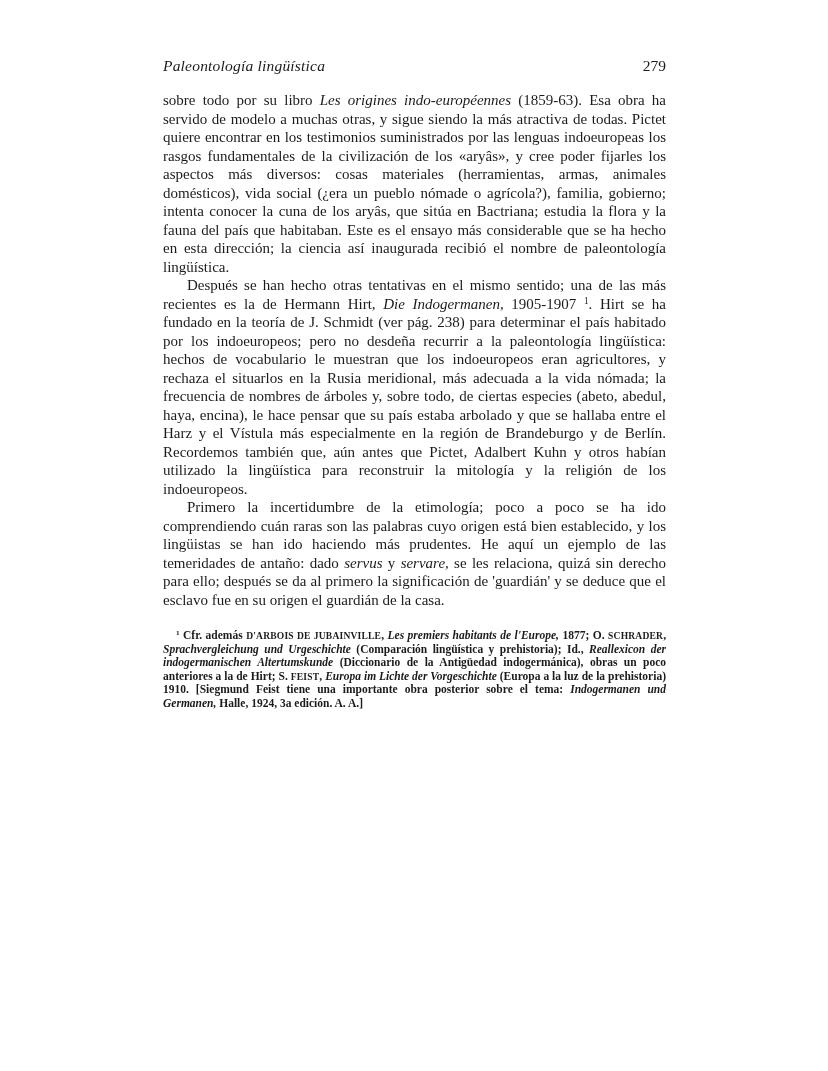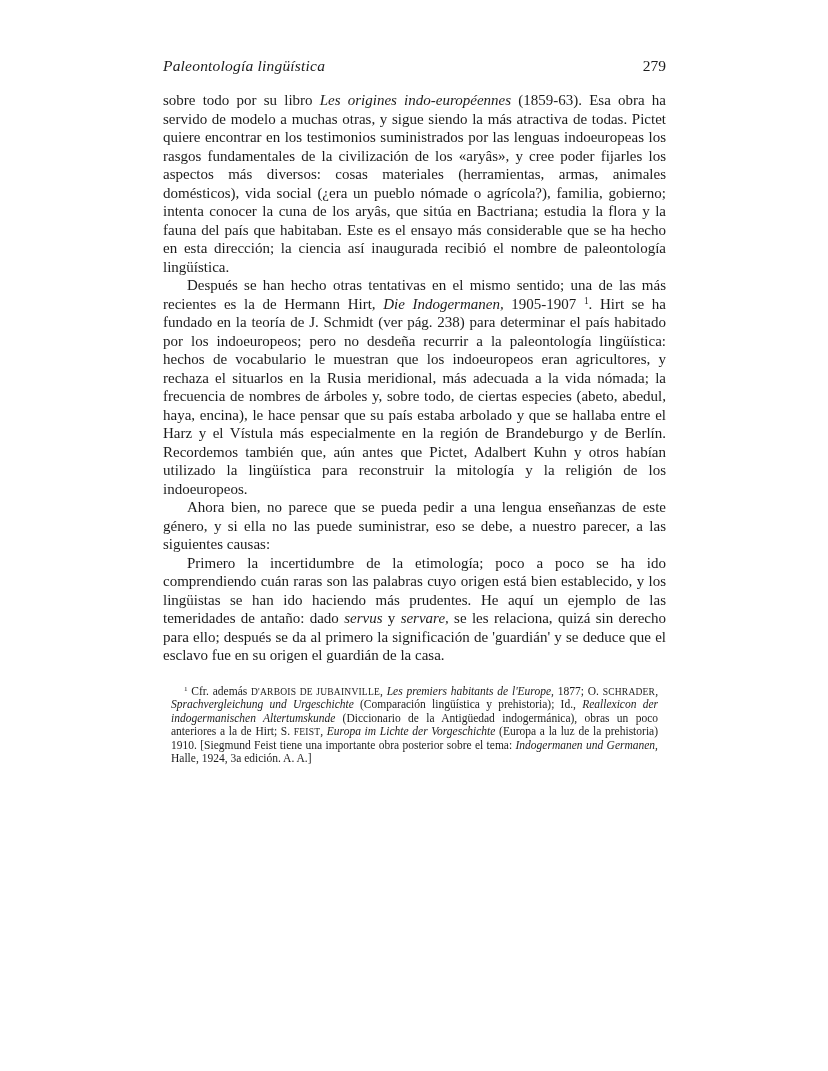--- a/index.html
+++ b/index.html
@@ -50,22 +50,23 @@
     .footnote {
       margin-top: 20px;
       font-size: 11.5px;
       line-height: 13.6px;
       text-align: justify;
       text-justify: inter-word;
       hyphens: auto;
       -webkit-hyphens: auto;
     }
     .footnote p {
-      margin: 8px;
+      margin: 0;
       text-indent: 13px;
+      font-weight: bold;
     }
     .it {
       font-style: italic;
     }
     .sc {
       font-size: 0.83em;
       letter-spacing: 0.2px;
     }
     sup {
       font-size: 0.62em;
@@ -80,20 +81,19 @@
 
 <div class="page">
   <div class="running-header">
     <span class="header-title">Paleontología lingüística</span>
     <span class="page-number">279</span>
   </div>
 
   <div class="body-text">
       <p><span>sobre todo por su libro </span><span class="it">Les origines indo-européennes</span><span> (1859-63). Esa obra ha servido de modelo a muchas otras, y sigue siendo la más atractiva de todas. Pictet quiere encontrar en los testimonios suministrados por las lenguas indoeuropeas los rasgos fundamentales de la civilización de los «aryâs», y cree poder fijarles los aspectos más diversos: cosas materiales (herramientas, armas, animales domésticos), vida social (¿era un pueblo nómade o agrícola?), familia, gobierno; intenta conocer la cuna de los aryâs, que sitúa en Bactriana; estudia la flora y la fauna del país que habitaban. Este es el ensayo más considerable que se ha hecho en esta dirección; la ciencia así inaugurada recibió el nombre de paleontología lingüística.</span></p>
       <p class="indent"><span>Después se han hecho otras tentativas en el mismo sentido; una de las más recientes es la de Hermann Hirt, </span><span class="it">Die Indogermanen,</span><span> 1905-1907 </span><sup>1</sup><span>. Hirt se ha fundado en la teoría de J. Schmidt (ver pág. 238) para determinar el país habitado por los indoeuropeos; pero no desdeña recurrir a la paleontología lingüística: hechos de vocabulario le muestran que los indoeuropeos eran agricultores, y rechaza el situarlos en la Rusia meridional, más adecuada a la vida nómada; la frecuencia de nombres de árboles y, sobre todo, de ciertas especies (abeto, abedul, haya, encina), le hace pensar que su país estaba arbolado y que se hallaba entre el Harz y el Vístula más especialmente en la región de Brandeburgo y de Berlín. Recordemos también que, aún antes que Pictet, Adalbert Kuhn y otros habían utilizado la lingüística para reconstruir la mitología y la religión de los indoeuropeos.</span></p>
-      <p class="indent"><span>Ahora bien, no parece que se pueda pedir a una lengua enseñanzas de este género, y si ella no las puede suministrar, eso se debe, a nuestro parecer, a las siguientes causas:</span></p>
       <p class="indent"><span>Primero la incertidumbre de la etimología; poco a poco se ha ido comprendiendo cuán raras son las palabras cuyo origen está bien establecido, y los lingüistas se han ido haciendo más prudentes. He aquí un ejemplo de las temeridades de antaño: dado </span><span class="it">servus</span><span> y </span><span class="it">servare,</span><span> se les relaciona, quizá sin derecho para ello; después se da al primero la significación de 'guardián' y se deduce que el esclavo fue en su origen el guardián de la casa.</span></p>
     </div>
 
   <div class="footnote">
       <p><sup>1</sup><span> Cfr. además </span><span class="sc">D'ARBOIS DE JUBAINVILLE</span><span>, </span><span class="it">Les premiers habitants de l'Europe,</span><span> 1877; O. </span><span class="sc">SCHRADER</span><span>, </span><span class="it">Sprachvergleichung und Urgeschichte</span><span> (Comparación lingüística y prehistoria); Id., </span><span class="it">Reallexicon der indogermanischen Altertumskunde</span><span> (Diccionario de la Antigüedad indogermánica), obras un poco anteriores a la de Hirt; S. </span><span class="sc">FEIST</span><span>, </span><span class="it">Europa im Lichte der Vorgeschichte</span><span> (Europa a la luz de la prehistoria) 1910. [Siegmund Feist tiene una importante obra posterior sobre el tema: </span><span class="it">Indogermanen und Germanen,</span><span> Halle, 1924, 3a edición. A. A.]</span></p>
     </div>
 </div>
 
 </body></html>

